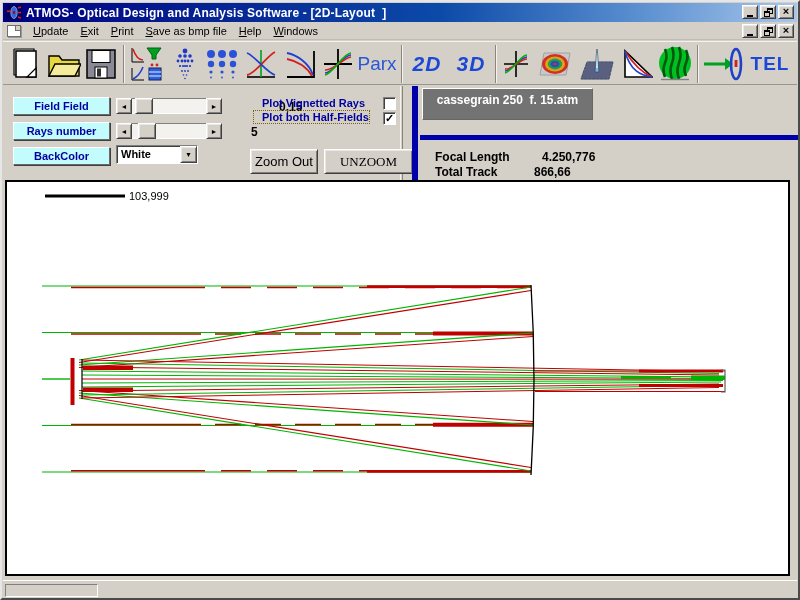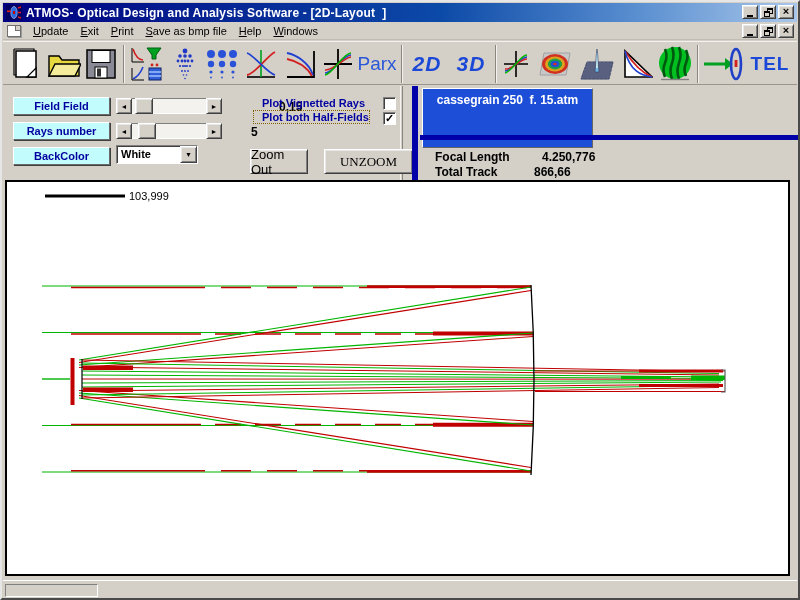--- a/index.html
+++ b/index.html
@@ -69,21 +69,21 @@
     font-size:7px; display:flex; align-items:center; justify-content:center; color:#000; }
   .chk-label { position:absolute; color:#0000a0; font-weight:bold; font-size:11px; white-space:nowrap;padding-left:8px; }
   .chk-label.focused { outline:1px dotted #806000; outline-offset:0px; }
   .checkbox { position:absolute; width:13px; height:13px; background:#fff; border:1px solid;
     border-color:#808080 #fff #fff #808080; box-shadow:inset 1px 1px 0 #404040;
     font-size:11px; font-weight:bold; color:#000; line-height:11px; text-align:center; }
   .push-btn { position:absolute; height:25px; background:#d4d0c8; border:1px solid; border-color:#fff #404040 #404040 #fff;
     box-shadow:inset 1px 1px 0 #e8e8e8, inset -1px -1px 0 #808080;
     font-size:13px; color:#000; display:flex; align-items:center; justify-content:center; }
   .vdivider { position:absolute; left:409px; top:0; width:6px; height:95px; background:#0000a8; }
-  .filepanel { position:absolute; left:419px; top:2px; width:171px; height:60px; background:#1d4ed8;
+  .filepanel { position:absolute; left:419px; top:2px; width:171px; height:32px; background:#737373;
     border:1px solid; border-color:#fff #666 #666 #fff; }
   .filepanel-text { color:#fff; font-weight:bold; font-size:12px; text-align:center; margin-top:4px; white-space:pre; }
   .fileinput { position:absolute; left:590px; top:4px; width:204px; height:40px; background:#fff; border:1px solid #000;
     font-size:11px; color:#000; padding:2px 3px; font-family:"Liberation Sans",sans-serif; }
   .hdivider { position:absolute; left:417px; top:49px; width:378px; height:5px; background:#0000a8; }
   .metric-label { position:absolute; font-size:12px; font-weight:bold; color:#000; }
   .metric-value { position:absolute; font-size:12px; font-weight:bold; color:#000; }
 
   
   .canvas { position:absolute; left:3px; top:178px; width:785px; height:396px; background:#fff; border:2px solid #000; }
@@ -345,21 +345,21 @@
     <div class="combo">
       <div class="combo-text">White</div>
       <div class="combo-btn">▼</div>
     </div>
 
     <div class="chk-label" style="left:251px;top:11px;">Plot Vignetted Rays</div>
     <div class="checkbox" style="left:380px;top:11px;"></div>
     <div class="chk-label focused" style="left:251px;top:25px;">Plot both Half-Fields</div>
     <div class="checkbox" style="left:380px;top:26px;">✓</div>
 
-    <div class="push-btn" style="left:247px;top:63px;width:58px;">Zoom Out</div>
+    <div class="push-btn" style="left:247px;top:63px;width:68px;">Zoom Out</div>
     <div class="push-btn" style="left:321px;top:63px;width:89px;font-family:Liberation Serif, serif;">UNZOOM</div>
 
     <div class="vdivider"></div>
 
     <div class="filepanel">
       <div class="filepanel-text">cassegrain 250  f. 15.atm</div>
     </div>
     <div class="hdivider"></div>
 
     <div class="metric-label" style="left:432px;top:64px;">Focal Length</div>

